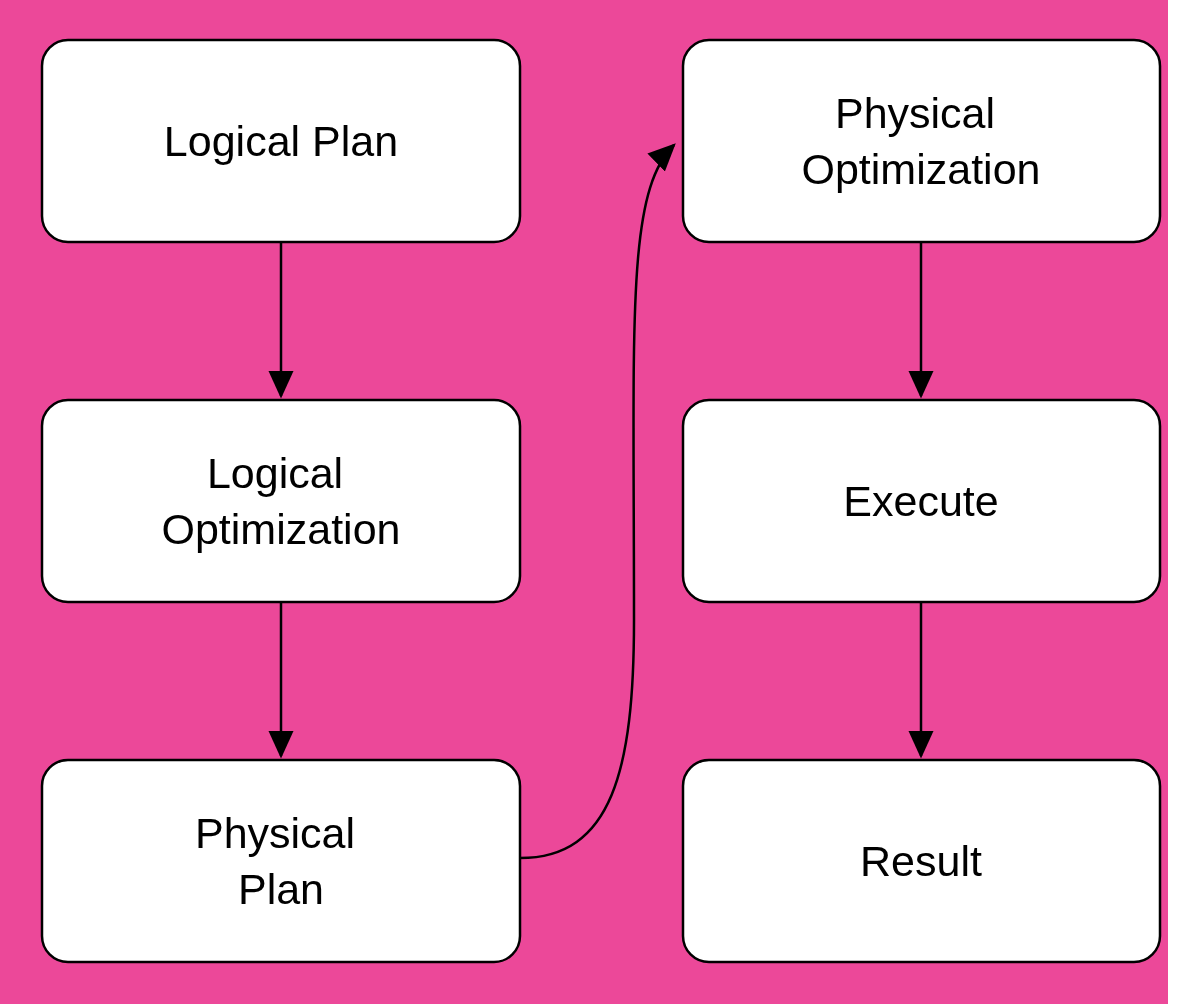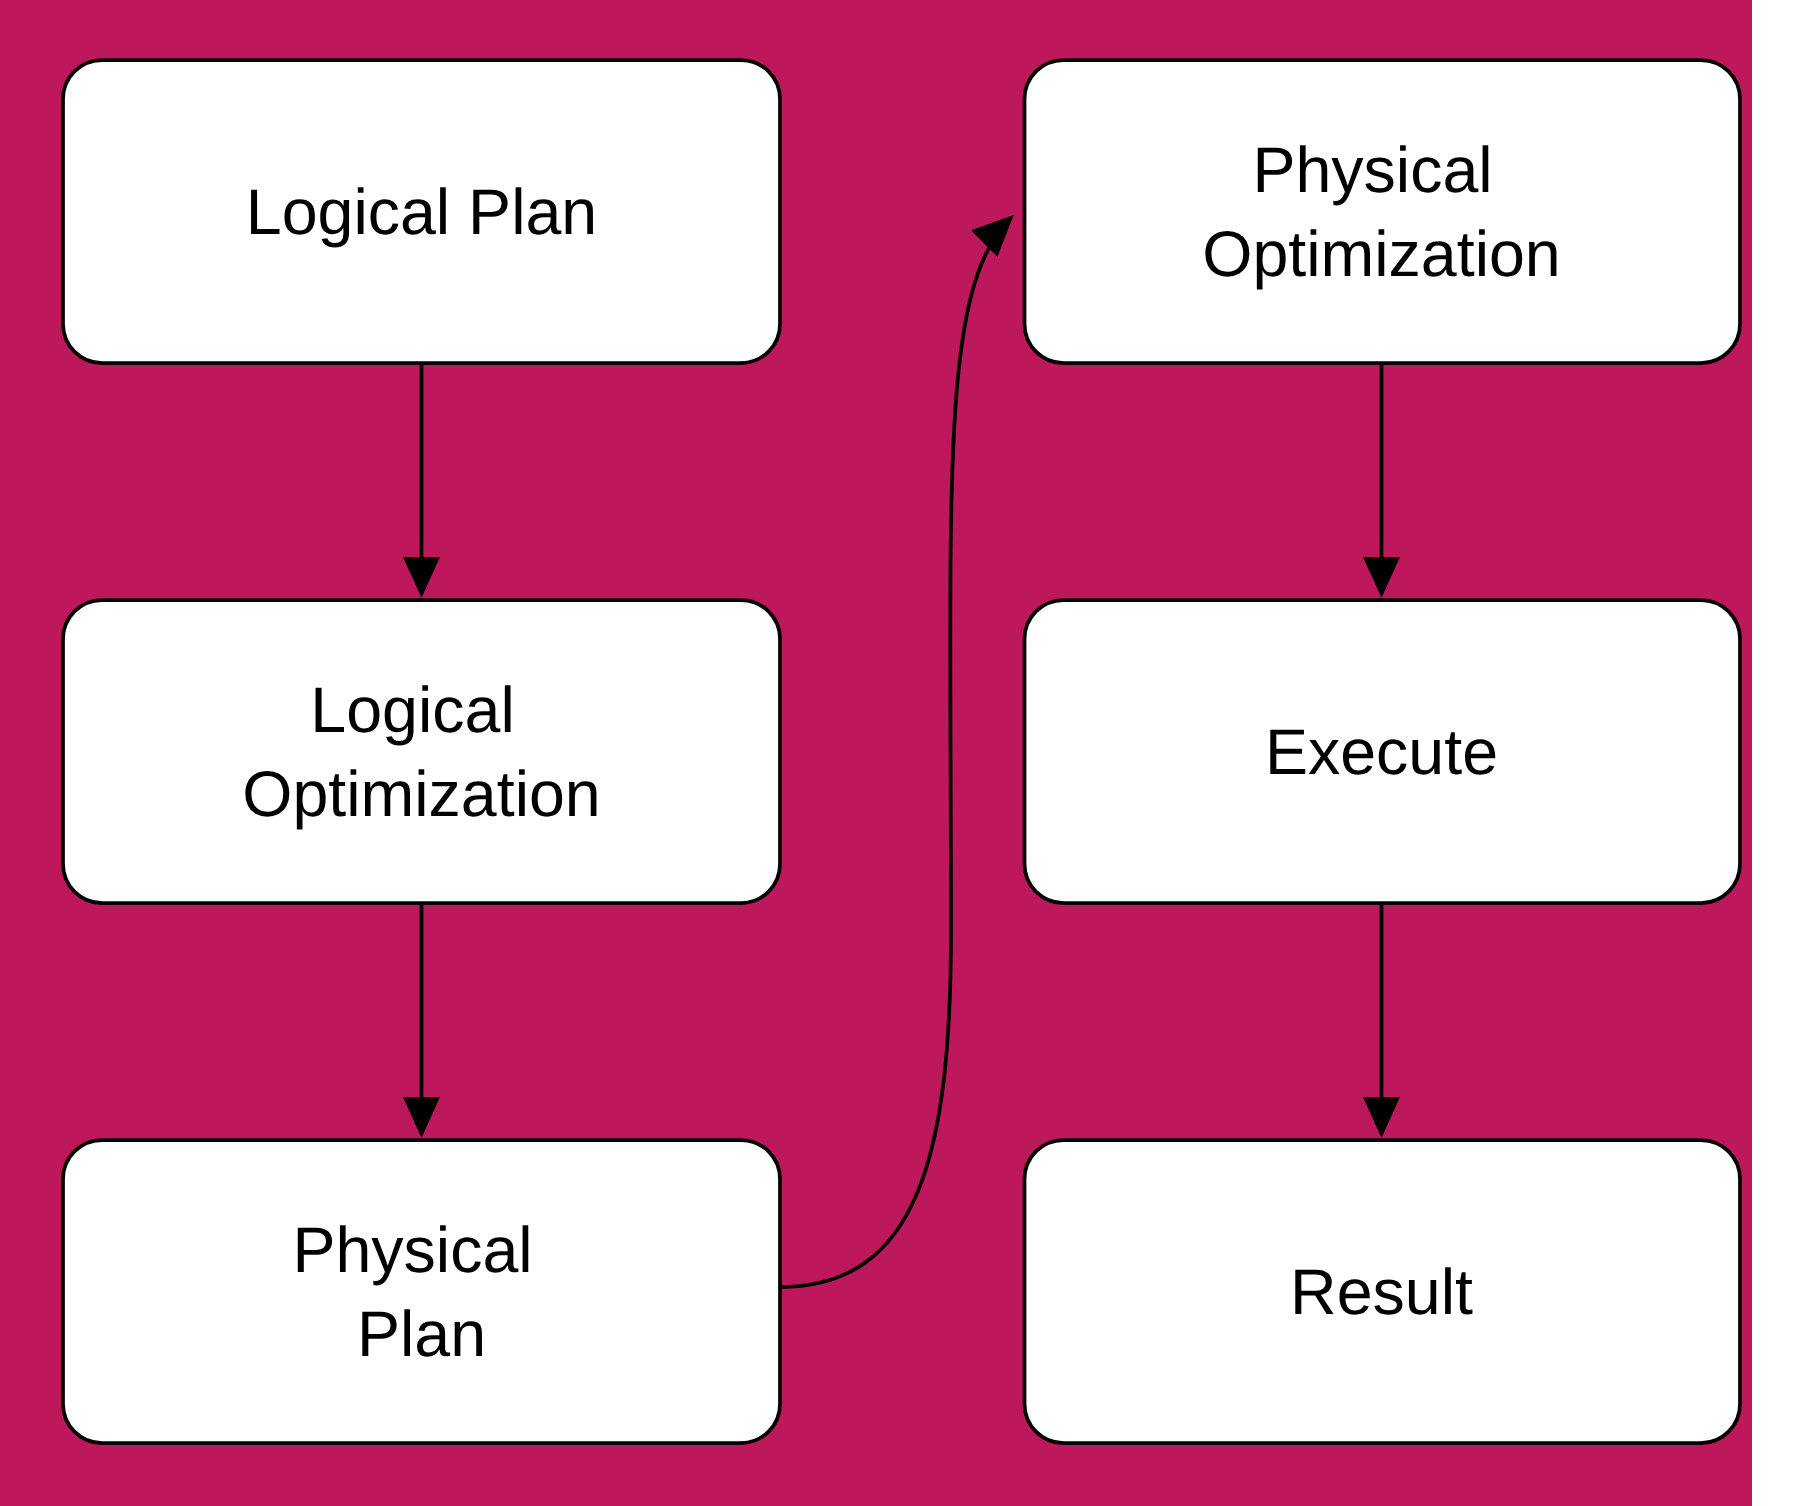--- a/index.html
+++ b/index.html
@@ -4,21 +4,21 @@
 <style>
   html, body {
     margin: 0;
     padding: 0;
     background: #ffffff;
   }
   .stage {
     width: 1168px;
     height: 1004px;
     position: relative;
-    background: #be185d;
+    background: #ec4899;
     overflow: hidden;
   }
   svg {
     display: block;
   }
   .node-box {
     fill: #ffffff;
     stroke: #000000;
     stroke-width: 2.5;
   }

